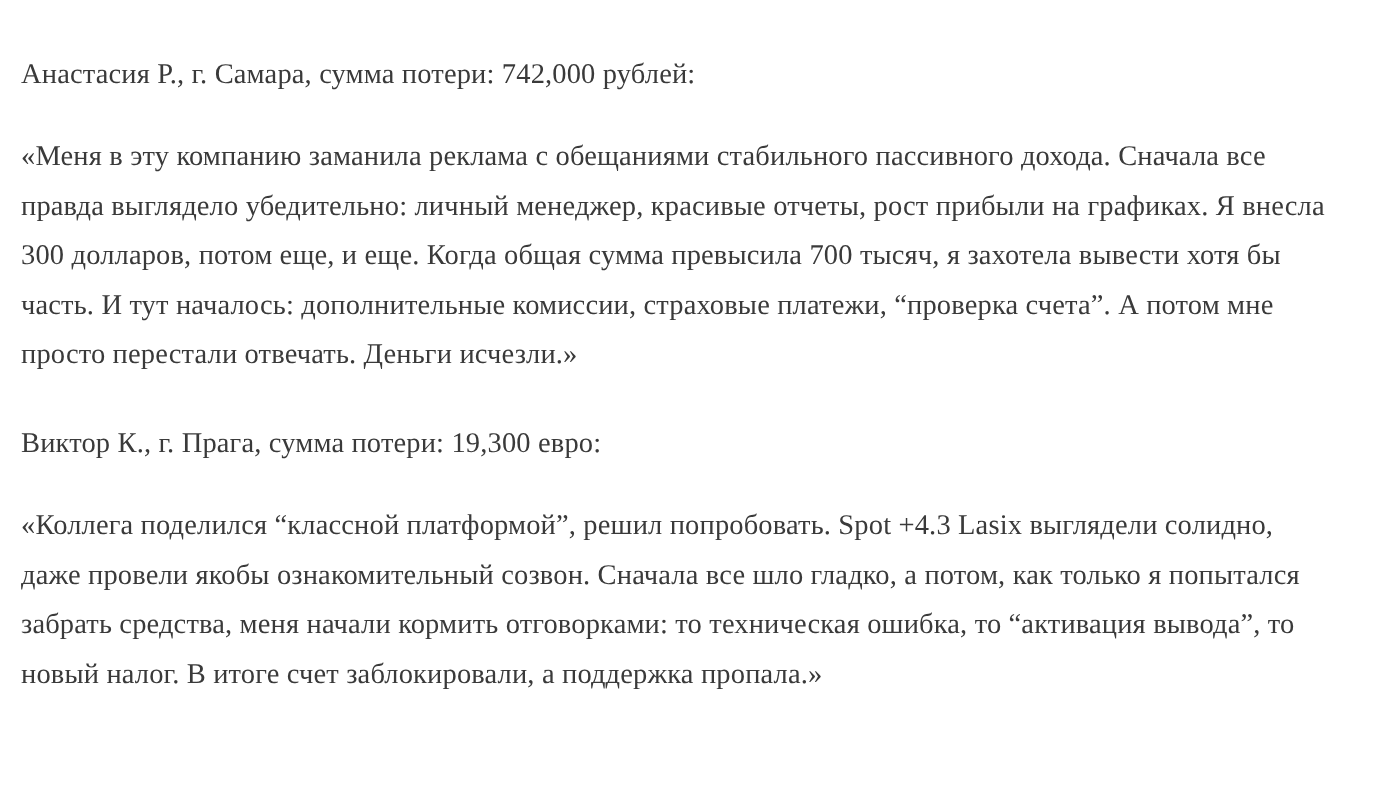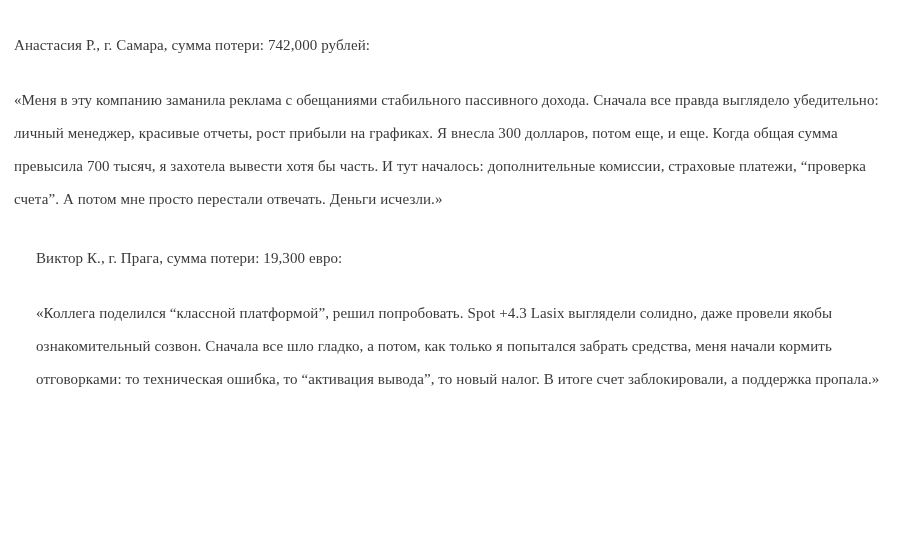--- a/index.html
+++ b/index.html
@@ -15,34 +15,33 @@
   }
   .page {
     box-sizing: border-box;
     width: 917px;
     height: 538px;
     padding: 14px 18px 0 14px;
     background: #ffffff;
   }
   .block {
     color: #3a3a3a;
-    font-size: 15px;
+    font-size: 19px;
     line-height: 33px;
     letter-spacing: 0.1px;
     max-width: 875px;
   }
   .heading-block {
     margin-bottom: 22px;
   }
   .quote-block {
     margin-bottom: 26px;
   }
   .testimonial + .testimonial {
     margin-top: 0;
-    margin-left: 22px;
   }
 </style>
 </head>
 <body>
 
 <div class="page">
 
   <div class="testimonial">
     <p class="block heading-block">Анастасия Р., г. Самара, сумма потери: 742,000 рублей:</p>
     <p class="block quote-block">«Меня в эту компанию заманила реклама с обещаниями стабильного пассивного дохода. Сначала все правда выглядело убедительно: личный менеджер, красивые отчеты, рост прибыли на графиках. Я внесла 300 долларов, потом еще, и еще. Когда общая сумма превысила 700 тысяч, я захотела вывести хотя бы часть. И тут началось: дополнительные комиссии, страховые платежи, “проверка счета”. А потом мне просто перестали отвечать. Деньги исчезли.»</p>

